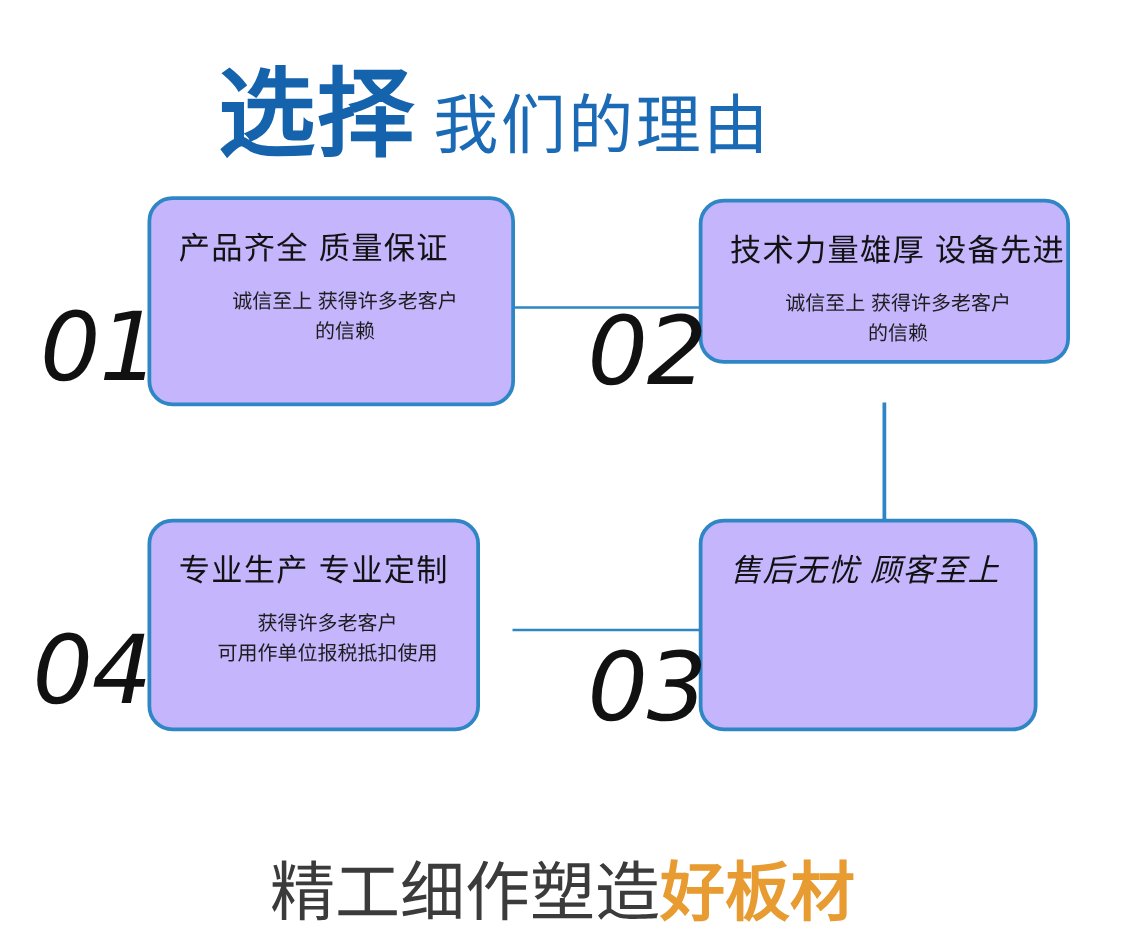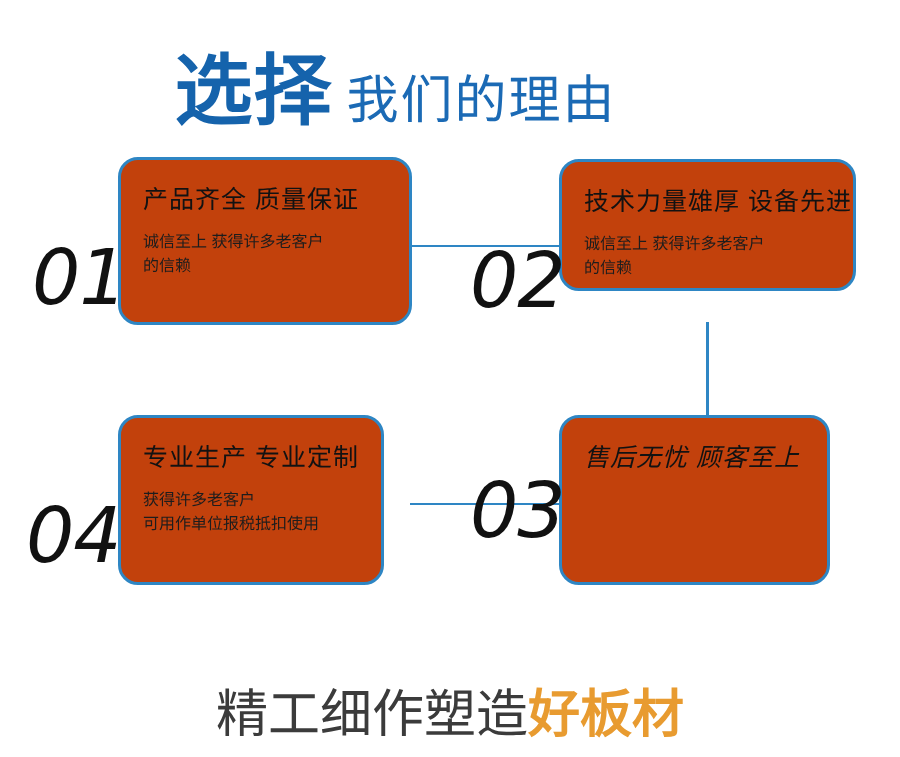--- a/index.html
+++ b/index.html
@@ -56,21 +56,21 @@
     height: 2px;
   }
   .conn-v {
     width: 3px;
   }
 
   
   .card {
     position: absolute;
     box-sizing: border-box;
-    background: #c2410c;
+    background: #c4b5fd;
     border: 3px solid #2E86C4;
     border-radius: 20px;
     padding: 26px 0 0 22px;
   }
   .card-title {
     font-family: "Liberation Sans", "DejaVu Sans", sans-serif;
     font-size: 25px;
     font-weight: normal;
     color: #121212;
     letter-spacing: 1px;
@@ -78,20 +78,21 @@
     white-space: nowrap;
   }
   .card-body {
     font-family: "Liberation Sans", "DejaVu Sans", sans-serif;
     font-size: 16px;
     font-weight: normal;
     color: #1d1d1d;
     line-height: 1.55;
     margin-top: 16px;
     white-space: pre-line;
+    text-align: center;
   }
 
   
   .card-number {
     position: absolute;
     font-family: "DejaVu Sans", "Liberation Sans", sans-serif;
     font-style: italic;
     font-weight: normal;
     font-size: 76px;
     line-height: 1;
@@ -159,19 +160,19 @@
   <div class="card" style="left:118px; top:415px; width:266px; height:170px;">
     <div class="card-title">专业生产 专业定制</div>
     <div class="card-body">获得许多老客户
 可用作单位报税抵扣使用</div>
   </div>
   <div class="card-number" style="left:26px; top:498px;">04</div>
 
   <div class="card" style="left:559px; top:415px; width:271px; height:170px;font-style:italic;">
     <div class="card-title">售后无忧 顾客至上</div>
   </div>
-  <div class="card-number" style="left:470px; top:473px;">03</div>
+  <div class="card-number" style="left:470px; top:512px;">03</div>
 
   <div class="tagline">
     <span class="tagline-dark">精工细作塑造</span><span class="tagline-accent">好板材</span>
   </div>
 
 </div>
 
 </body></html>

